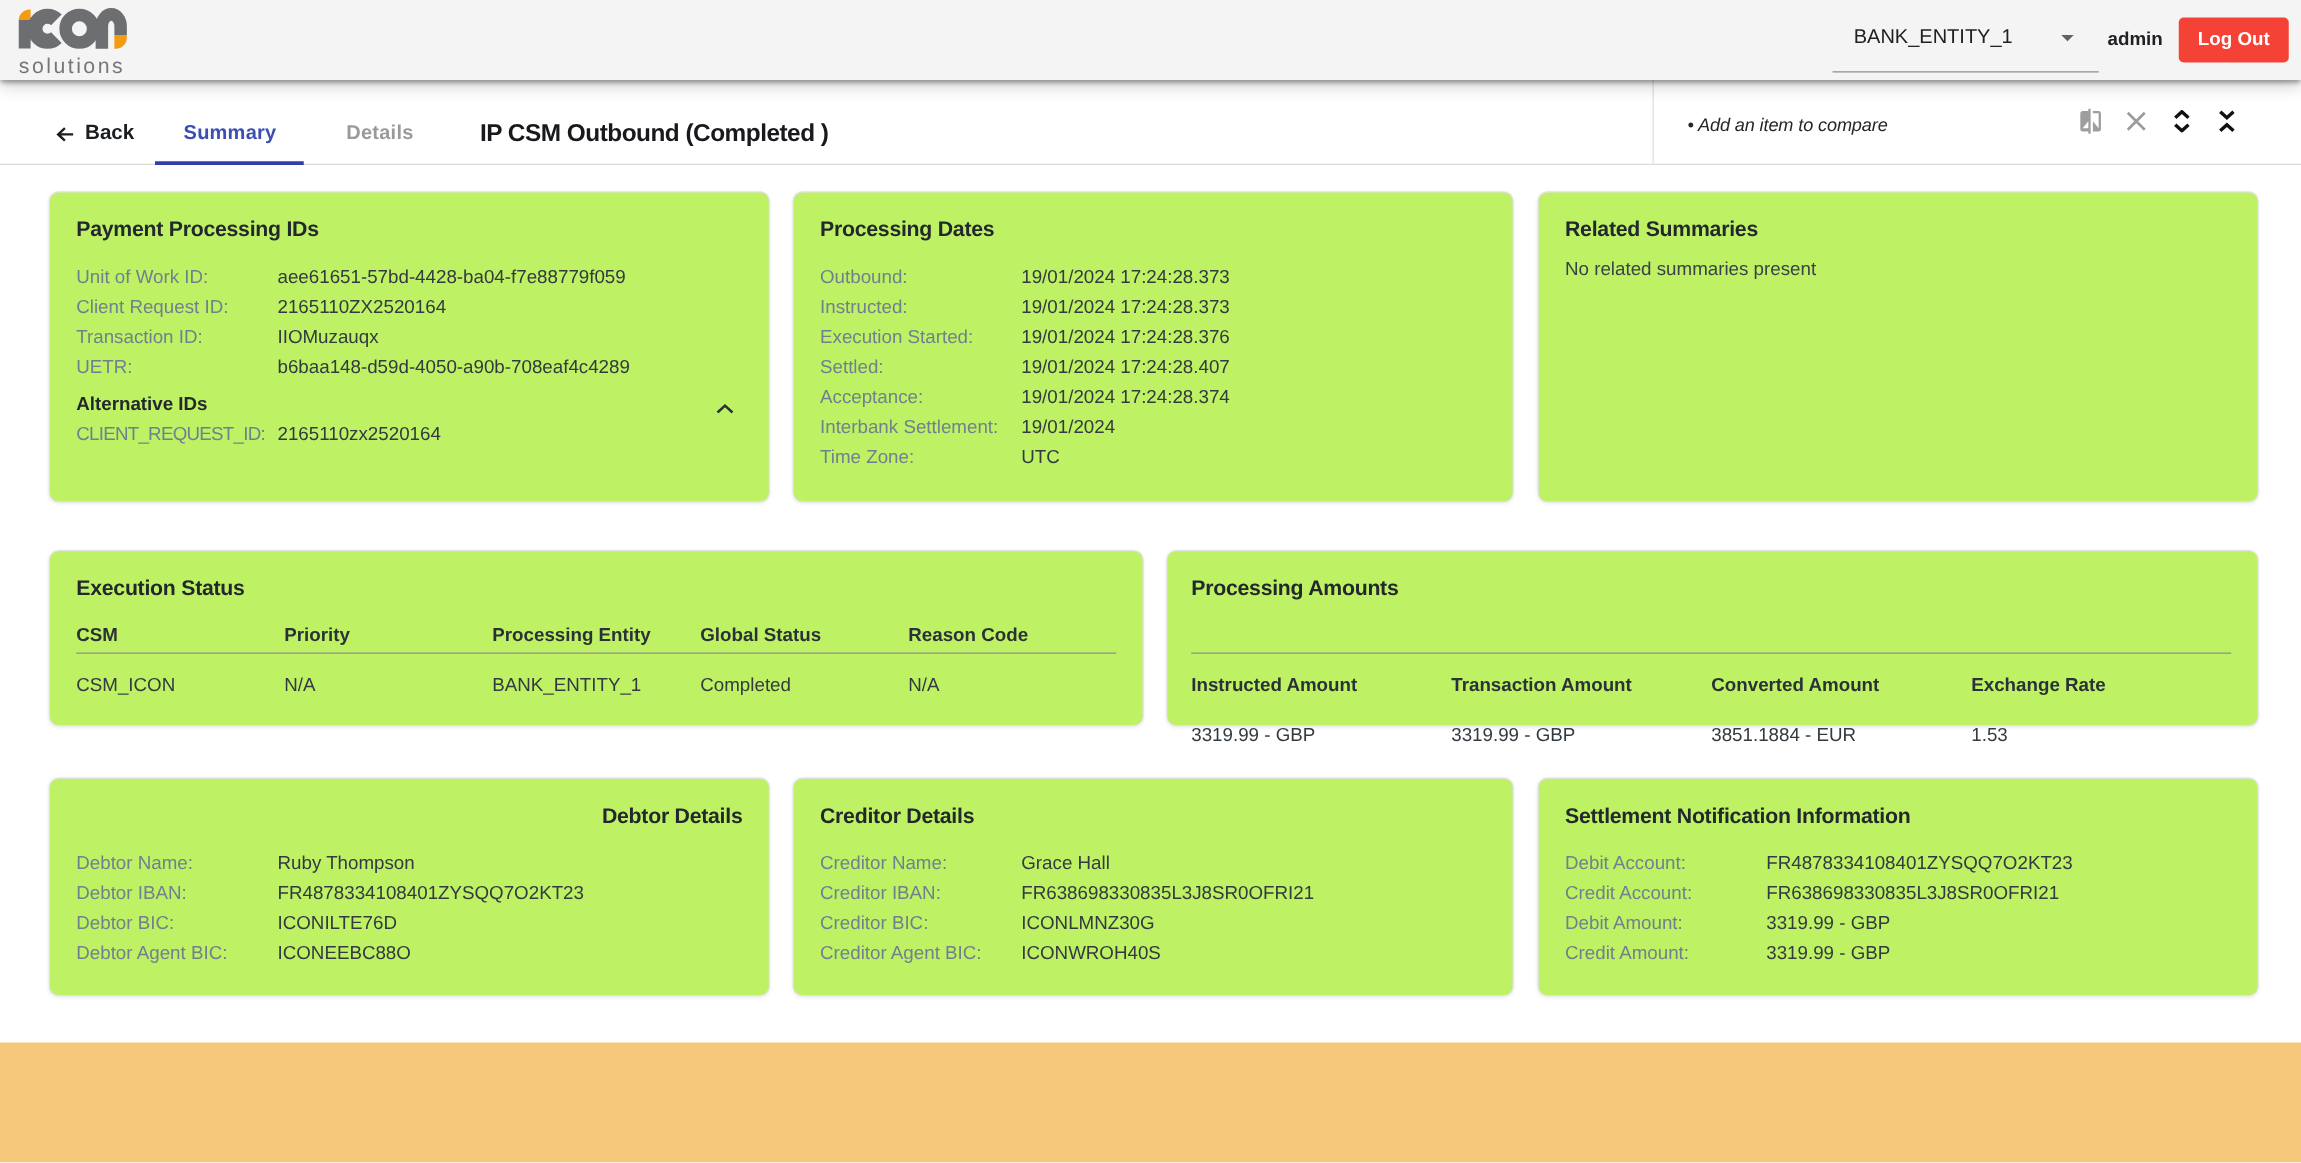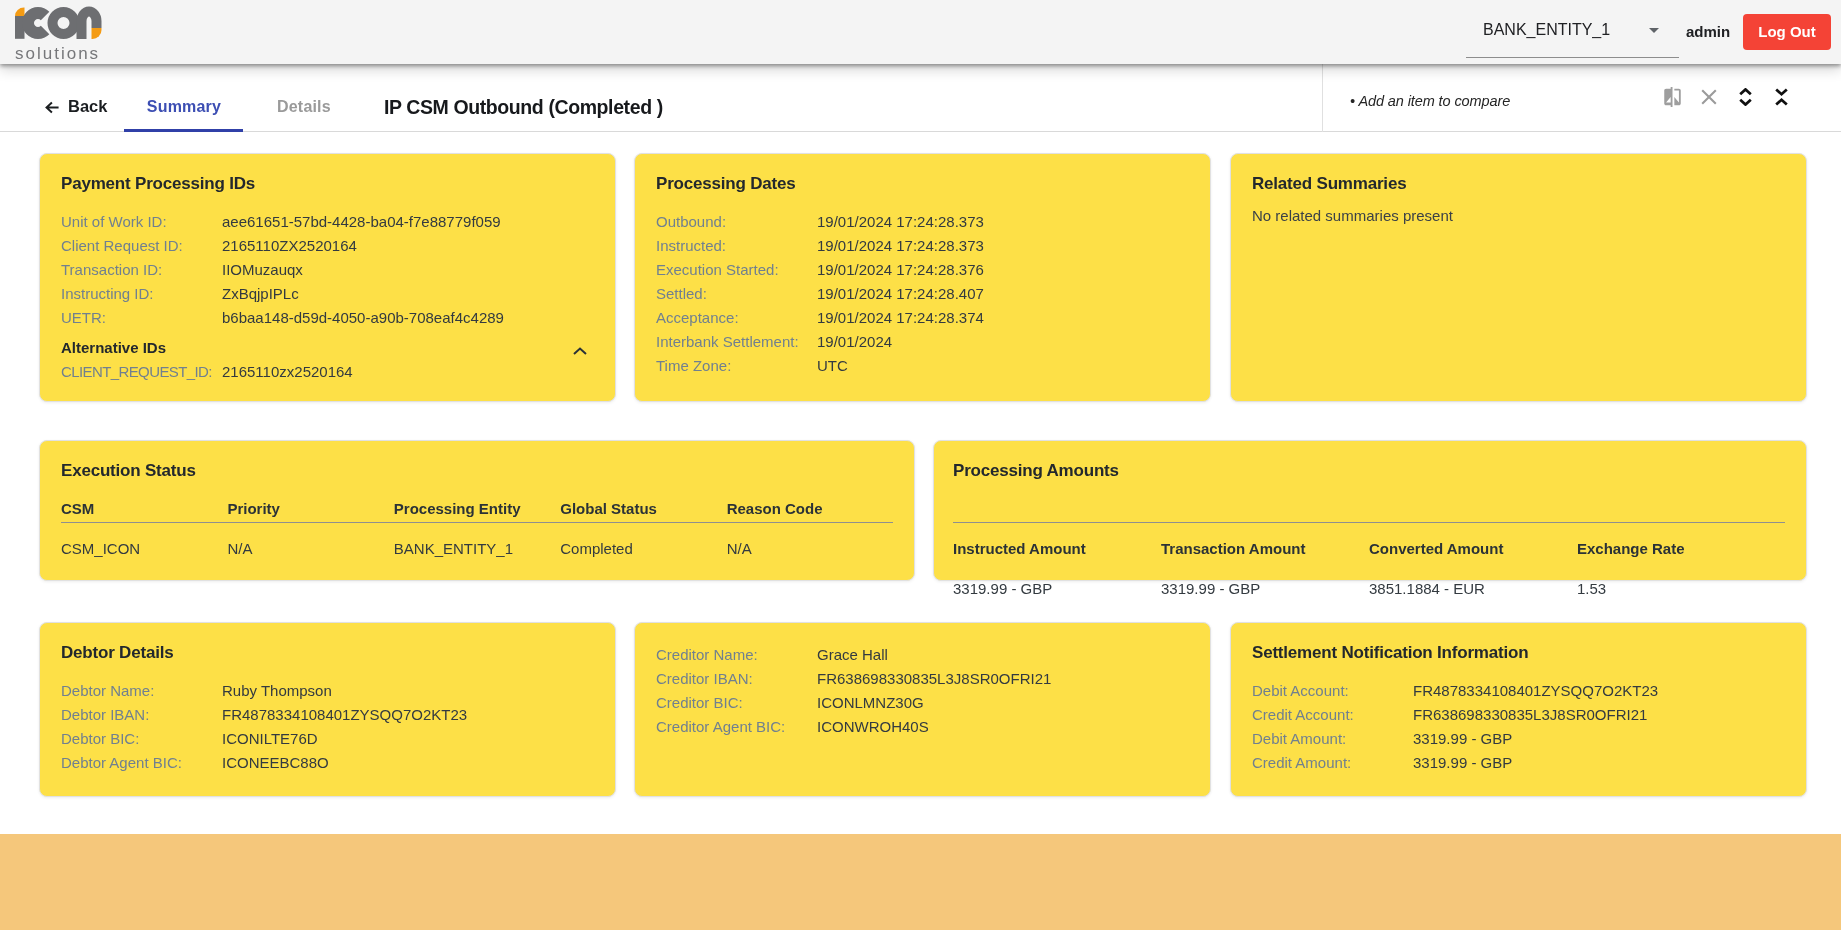--- a/index.html
+++ b/index.html
@@ -29,21 +29,21 @@
   font-size:16px; font-weight:bold; color:#3c4eb3; line-height:20px; letter-spacing:.2px;}
 .tab-ind { position:absolute; left:124px; top:64.5px; width:119px; height:3px; background:#3040a8; }
 .tab-details { position:absolute; left:277px; top:33px; width:52px; font-size:16px;
   font-weight:bold; color:#9a9a9a; line-height:20px; letter-spacing:.2px;}
 .pagetitle { position:absolute; left:384px; top:32px; font-size:19.5px; font-weight:bold; color:#17191c; letter-spacing:-0.4px; }
 .tb-divider { position:absolute; left:1322px; top:0; width:1px; height:68px; background:#e0e0e0; }
 .addcmp { position:absolute; left:1350px; top:29px; font-size:14.5px; font-style:italic; color:#252525; letter-spacing:-0.1px; }
 .icn { position:absolute; top:22px; }
 
 
-.card { position:absolute; background:#fde047; border:1px solid #e1e1e1; border-radius:8px;
+.card { position:absolute; background:#bef264; border:1px solid #e1e1e1; border-radius:8px;
   box-shadow:0 1px 3px rgba(0,0,0,.07); padding:20px 21px; }
 .ctitle { font-size:17px; font-weight:bold; color:#23282d; line-height:20px; margin-bottom:16px; letter-spacing:-0.2px; }
 .kv { position:relative; height:24px; line-height:24px; font-size:15px; }
 .kv .k { position:absolute; left:0; top:0; color:#71808f; white-space:nowrap; }
 .kv .v { position:absolute; left:161px; top:0; color:#333a40; white-space:nowrap; }
 .subhead { height:24px; line-height:24px; font-size:15px; font-weight:bold; color:#23282d;
   margin-top:6px; position:relative; }
 .chev { position:absolute; right:7px; top:11px; }
 
 
@@ -113,24 +113,20 @@
       </div>
     <div class="kv">
         <div class="k">Client Request ID:</div>
         <div class="v">2165110ZX2520164</div>
       </div>
     <div class="kv">
         <div class="k">Transaction ID:</div>
         <div class="v">IIOMuzauqx</div>
       </div>
     <div class="kv">
-        <div class="k">Instructing ID:</div>
-        <div class="v">ZxBqjpIPLc</div>
-      </div>
-    <div class="kv">
         <div class="k">UETR:</div>
         <div class="v">b6baa148-d59d-4050-a90b-708eaf4c4289</div>
       </div>
     <div class="subhead">Alternative IDs
       <svg class="chev" width="14" height="8" viewBox="0 0 14 8">
           <path d="M1 7 L7 1.5 L13 7" fill="none" stroke="#2b3237" stroke-width="2"></path>
         </svg>
     </div>
     <div class="kv">
         <div class="k" style="letter-spacing:-0.6px">CLIENT_REQUEST_ID:</div>
@@ -204,41 +200,42 @@
       </div>
     <div class="trule"></div>
     <div class="trow c4">
         <div>3319.99 - GBP</div>
         <div>3319.99 - GBP</div>
         <div>3851.1884 - EUR</div>
         <div>1.53</div>
       </div>
   </div>
 
-  <div class="card" style="left:39px; top:622px; width:577px; height:175px;">
+  <div class="card" style="left:39px; top:622px; width:577px; height:175px;text-align:right;">
     <div class="ctitle">Debtor Details</div>
     <div class="kv">
         <div class="k">Debtor Name:</div>
         <div class="v">Ruby Thompson</div>
       </div>
     <div class="kv">
         <div class="k">Debtor IBAN:</div>
         <div class="v">FR4878334108401ZYSQQ7O2KT23</div>
       </div>
     <div class="kv">
         <div class="k">Debtor BIC:</div>
         <div class="v">ICONILTE76D</div>
       </div>
     <div class="kv">
         <div class="k">Debtor Agent BIC:</div>
         <div class="v">ICONEEBC88O</div>
       </div>
   </div>
 
   <div class="card" style="left:634px; top:622px; width:577px; height:175px;">
+    <div class="ctitle">Creditor Details</div>
     <div class="kv">
         <div class="k">Creditor Name:</div>
         <div class="v">Grace Hall</div>
       </div>
     <div class="kv">
         <div class="k">Creditor IBAN:</div>
         <div class="v">FR638698330835L3J8SR0OFRI21</div>
       </div>
     <div class="kv">
         <div class="k">Creditor BIC:</div>

